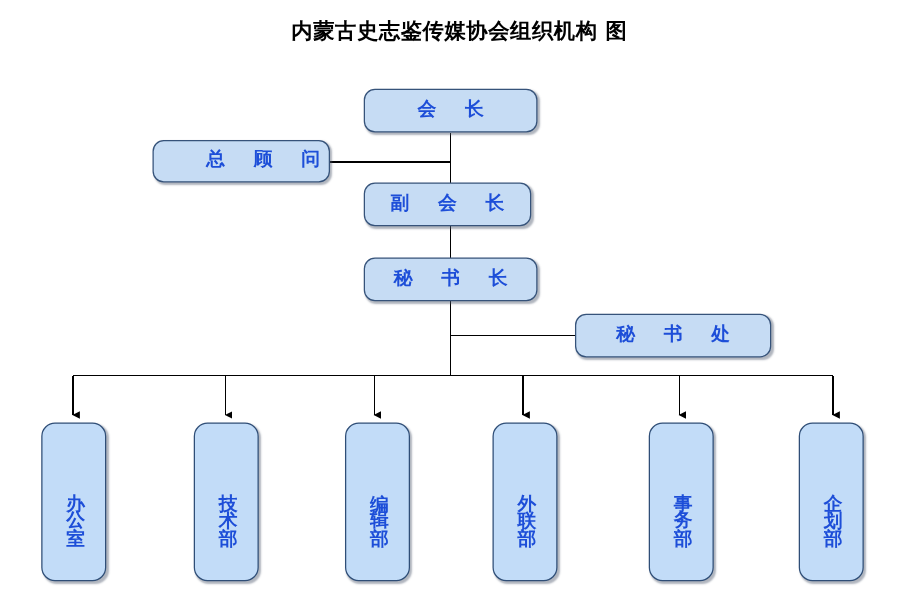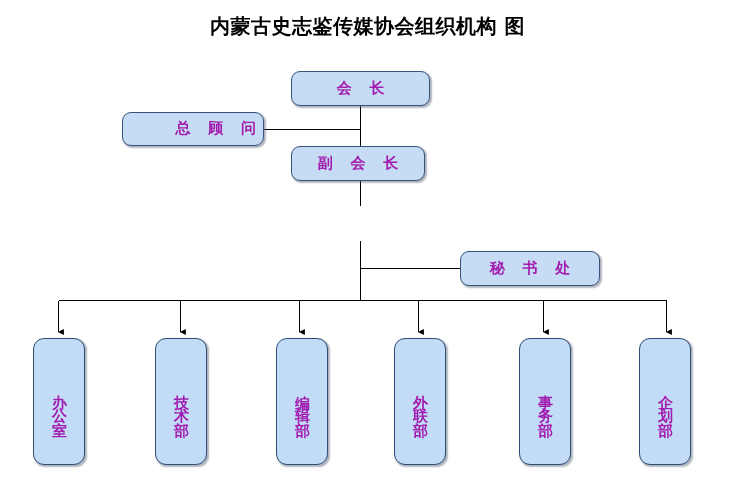--- a/index.html
+++ b/index.html
@@ -22,21 +22,21 @@
     height: 484px;
   }
 
   
   #chart-title {
     position: absolute;
     left: 0;
     top: 13px;
     width: 735px;
     text-align: center;
-    font-size: 20px;
+    font-size: 17px;
     font-weight: bold;
     color: #000000;
     letter-spacing: 0.5px;
     font-family: "DejaVu Serif", "Liberation Serif", serif;
     white-space: pre;
   }
 
   
   #connectors {
     position: absolute;
@@ -52,23 +52,23 @@
     box-sizing: border-box;
     border-radius: 9px;
     border: 1px solid #36537a;
     background: #c6dcf4;
     box-shadow: 1.5px 1.5px 1.5px rgba(80,90,110,0.45);
     display: flex;
     align-items: center;
     justify-content: center;
   }
   .node .label {
-    font-family: Liberation Serif, serif;
+    font-family: Liberation Mono, monospace;
     font-weight: bold;
-    color: #a21caf;
+    color: #1d4ed8;
     text-align: center;
     line-height: 1.05;
   }
 
   
   .node.horiz { border-radius: 9px; }
   .node.horiz .label {
     font-size: 15px;
     letter-spacing: 7px;
     text-indent: 7px;
@@ -89,21 +89,21 @@
     white-space: nowrap;
     line-height: 1;
     padding-top: 2px;
   }
 
   
   #node-president   { left: 291px; top: 71px;  width: 139px; height: 35px; }
   #node-advisor     { left: 122px; top: 112px; width: 142px; height: 34px; justify-content: flex-end; }
   #node-vice        { left: 291px; top: 146px; width: 134px; height: 35px; }
   #node-secgen      { left: 291px; top: 206px; width: 139px; height: 35px; }
-  #node-secretariat { left: 460px; top: 251px; width: 140px; height: 35px; }
+  #node-secretariat { left: 460px; top: 251px; width: 157px; height: 35px; }
 
   
   #node-dept-0 { left: 33px;  top: 338px; width: 52px; height: 127px; }
   #node-dept-1 { left: 155px; top: 338px; width: 52px; height: 127px; }
   #node-dept-2 { left: 276px; top: 338px; width: 52px; height: 127px; }
   #node-dept-3 { left: 394px; top: 338px; width: 52px; height: 127px; }
   #node-dept-4 { left: 519px; top: 338px; width: 52px; height: 127px; }
   #node-dept-5 { left: 639px; top: 338px; width: 52px; height: 127px; }
 </style>
 </head>
@@ -150,20 +150,23 @@
   </div>
 
   <div class="node horiz" id="node-advisor">
     <span class="label">总 顾 问</span>
   </div>
 
   <div class="node horiz" id="node-vice">
     <span class="label">副 会 长</span>
   </div>
 
+  <div class="node horiz" id="node-secgen">
+    <span class="label">秘 书 长</span>
+  </div>
 
   <div class="node horiz" id="node-secretariat">
     <span class="label">秘 书 处</span>
   </div>
 
   <div class="node vert" id="node-dept-0">
     <span class="label">办公室</span>
   </div>
 
   <div class="node vert" id="node-dept-1">

